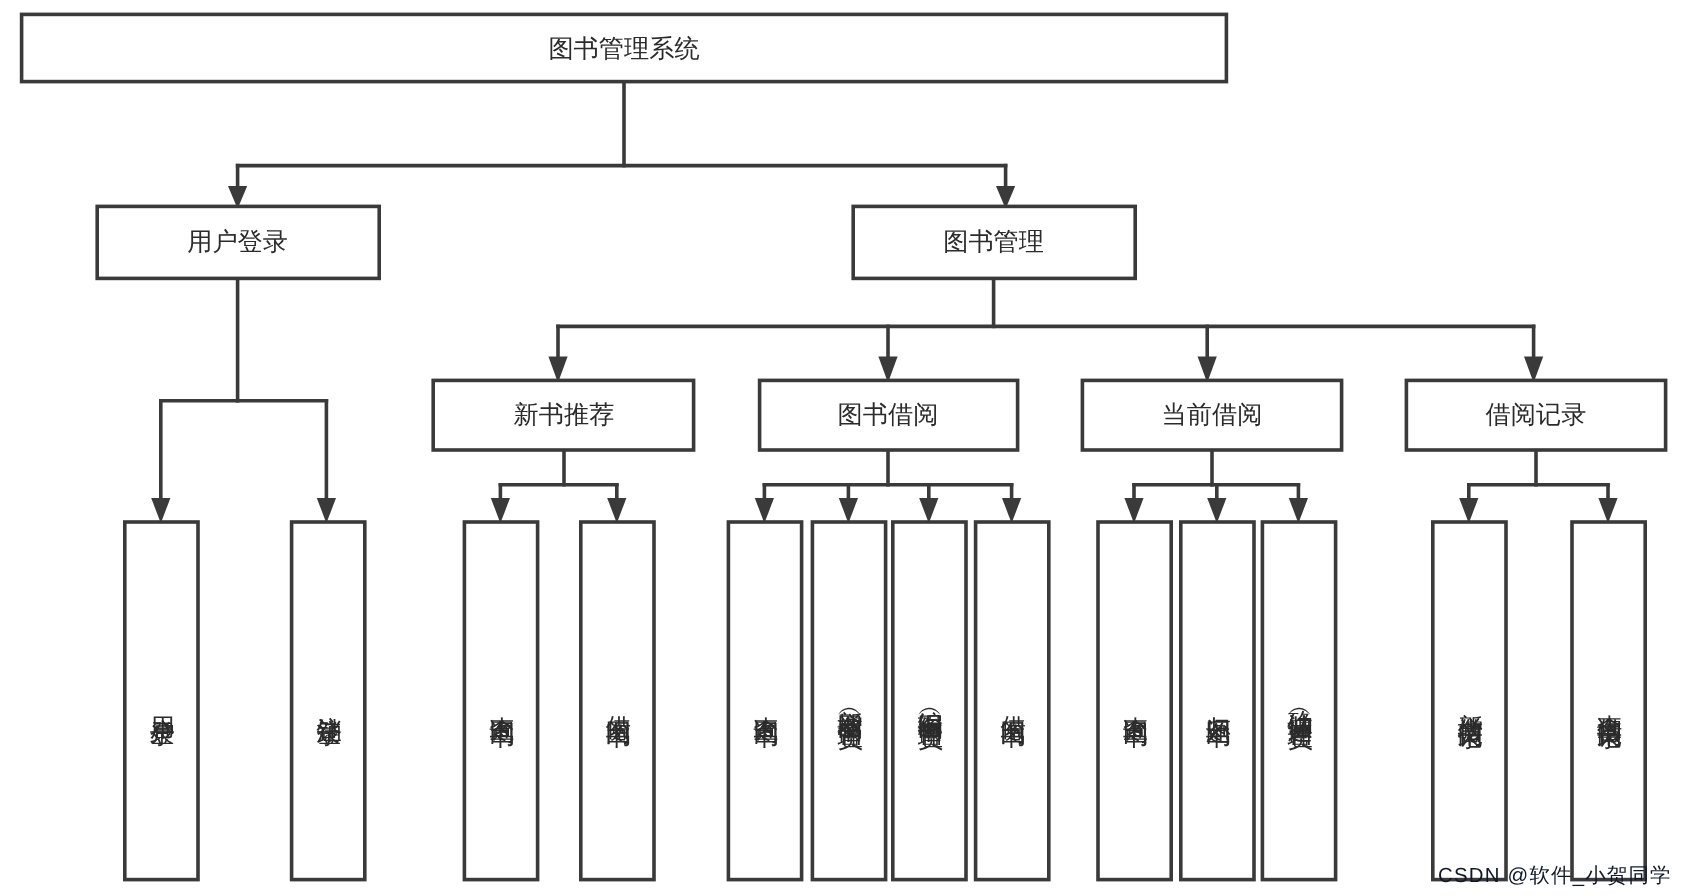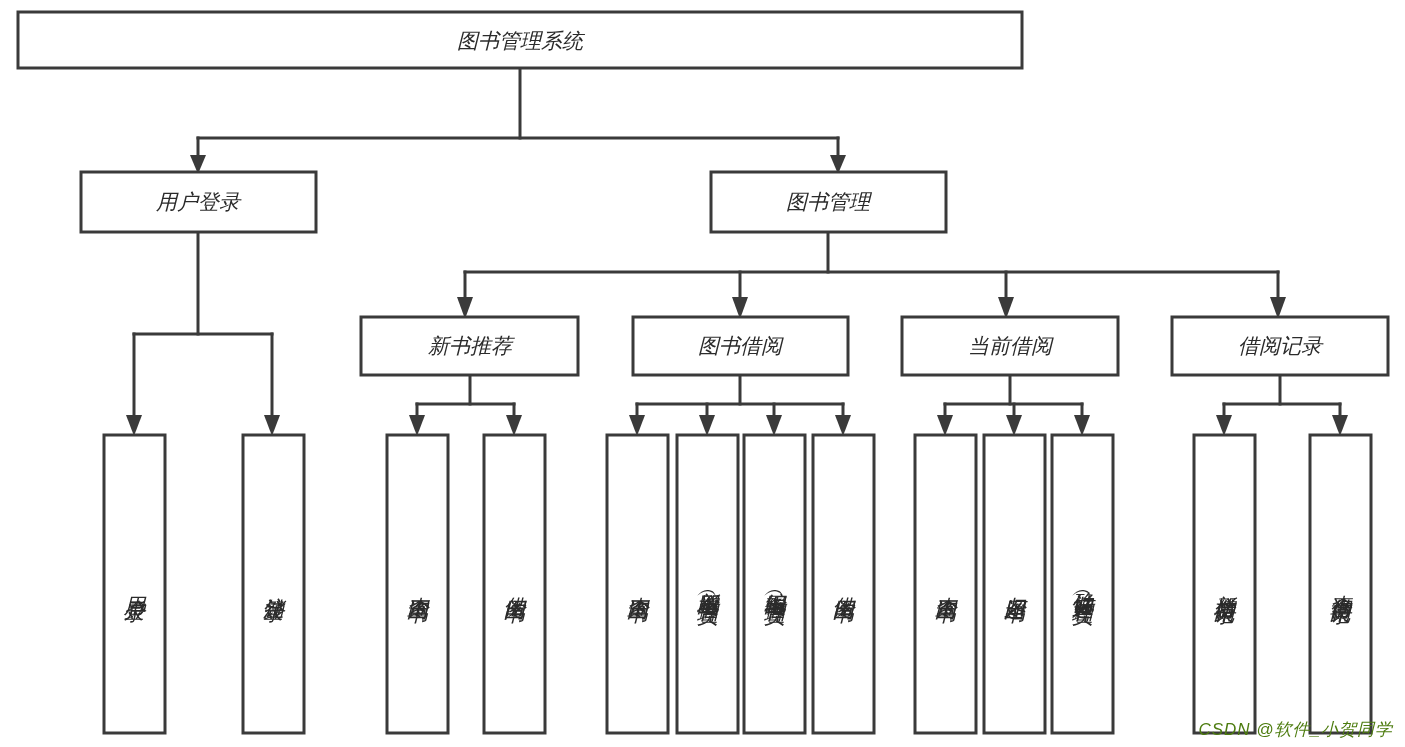--- a/index.html
+++ b/index.html
@@ -2,21 +2,21 @@
 <html><head>
 <meta charset="utf-8">
 <title>图书管理系统 功能结构图</title>
 <style>
   html,body{margin:0;padding:0;background:#ffffff;}
   body{
     width:1405px;height:747px;overflow:hidden;
     font-family:"Liberation Sans","DejaVu Sans",sans-serif;
     color:#2b2b2b;
   }
-  #diagram-root{position:relative;width:1405px;height:747px;background:#fff;font-style:italic;}
+  #diagram-root{position:relative;width:1405px;height:747px;background:#fff;}
   svg#tree-svg{position:absolute;left:0;top:0;width:1405px;height:747px;}
   .node-rect{fill:#ffffff;stroke:#3a3a3a;stroke-width:3;}
   .connector{stroke:#3a3a3a;stroke-width:3;fill:none;stroke-linecap:square;}
   .arrow-head{fill:#3a3a3a;stroke:none;}
   .node-label-h{
     font-family:"Liberation Sans","DejaVu Sans",sans-serif;
     font-size:21px;fill:#2b2b2b;text-anchor:middle;dominant-baseline:middle;
   }
   .leaf-label{
     position:absolute;
@@ -25,21 +25,21 @@
     font-family:"Liberation Sans","DejaVu Sans",sans-serif;
     font-size:21px;line-height:1.22;letter-spacing:2px;
     color:#2b2b2b;
     display:flex;align-items:center;justify-content:center;
     white-space:nowrap;
     pointer-events:none;
   }
   .watermark{
     position:absolute;right:12px;bottom:6px;
     font-family:"Liberation Sans","DejaVu Sans",sans-serif;
-    font-size:17px;color:#4d7c0f;letter-spacing:1px;
+    font-size:17px;color:#0f172a;letter-spacing:1px;
     user-select:none;
   }
 </style>
 </head>
 <body>
 
 <div id="diagram-root">
 
   <svg id="tree-svg" viewBox="0 0 1405 747">
     <defs></defs>

